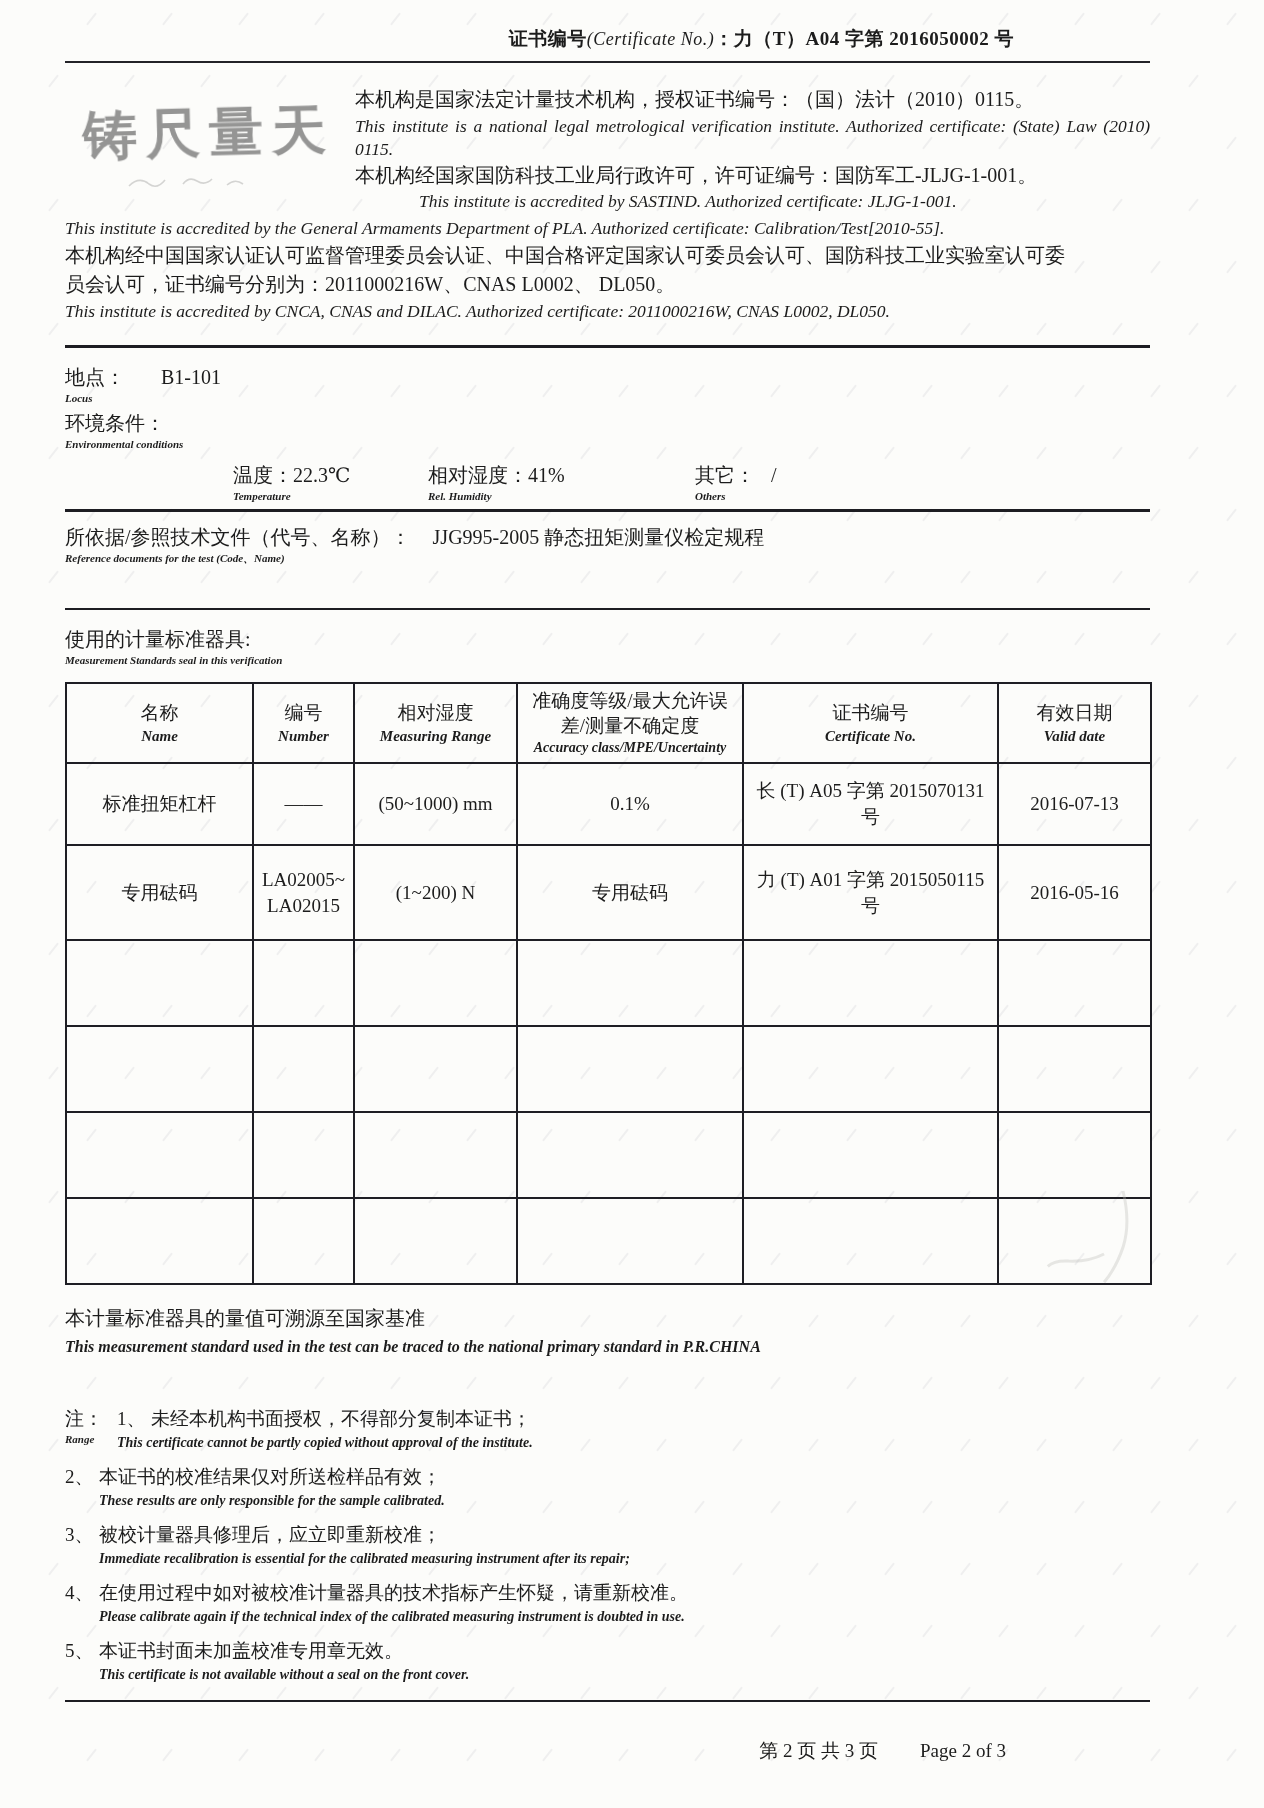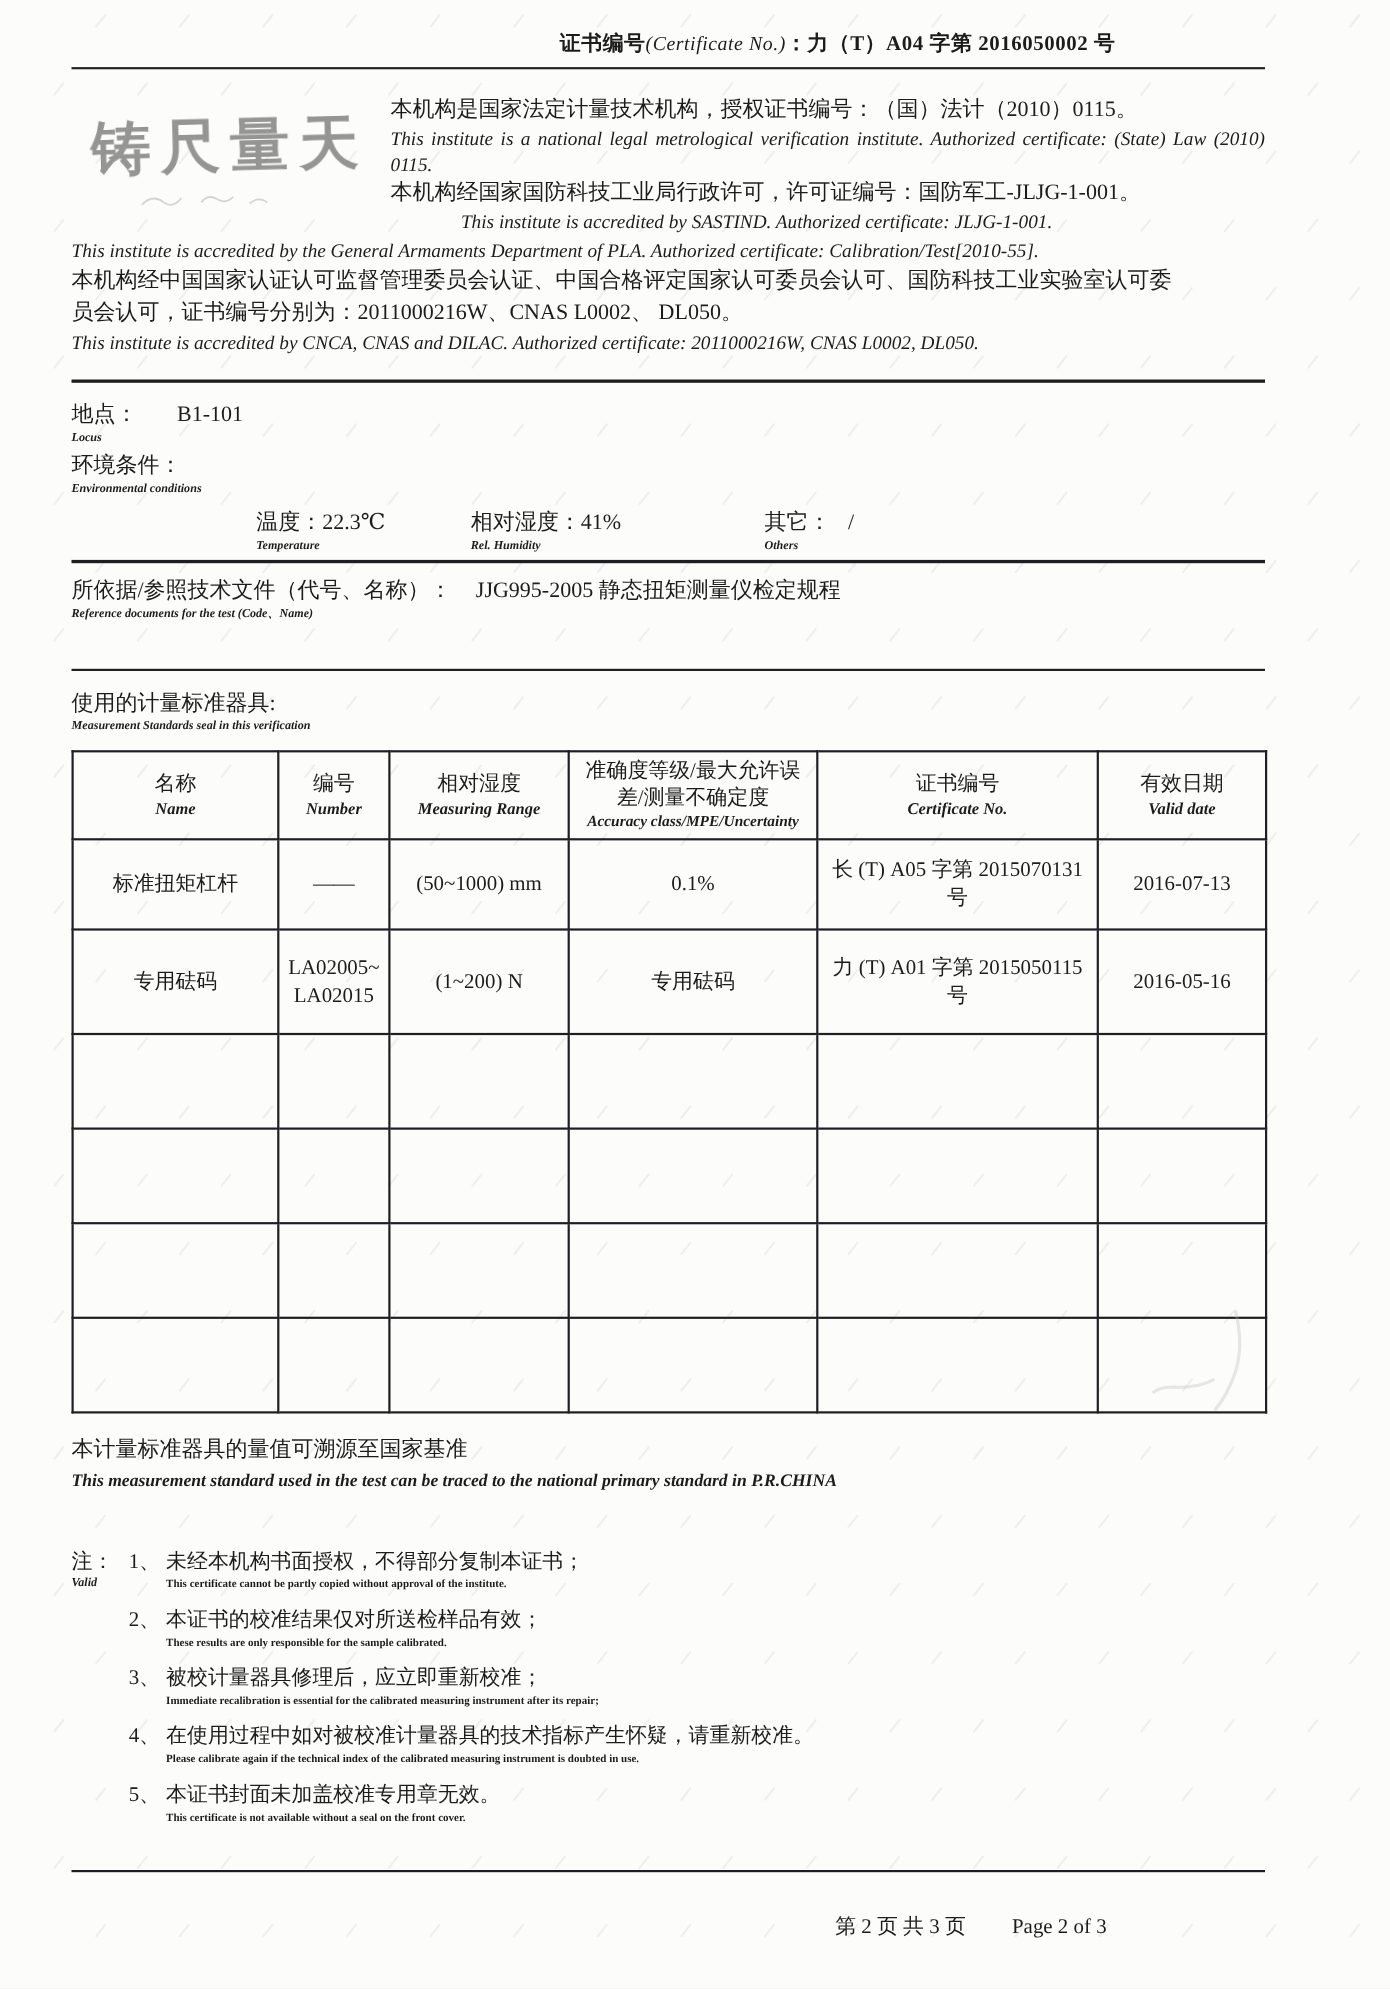--- a/index.html
+++ b/index.html
@@ -67,25 +67,25 @@
   .r1 { height:82px; } .r2 { height:95px; }
   .re { height:86px; }
 
   
   .trace { margin-top:20px; }
   .trace .en-lab { font-size:16px; margin-top:4px; }
 
   
   .notes { margin-top:48px; overflow:hidden; }
   .note-col { float:left; width:52px; }
-  .note-items { margin-left:52px; }
+  .note-items { }
   .note-item { margin-bottom:13px; }
   .note-zh { font-size:19px; }
   .note-num { display:inline-block; width:34px; }
-  .note-en { font-size:10px; font-weight:bold; margin-left:34px; margin-top:3px; }
+  .note-en { font-size:14px; font-style:italic; font-weight:bold; margin-left:34px; margin-top:3px; }
 
   
   .footer-rule { position:absolute; left:65px; right:114px; top:1700px; border-top:2.5px solid #1d1d22; }
   .footer { position:absolute; right:258px; top:1738px; font-size:19px; }
   .footer .en-part { margin-left:42px; }
 
   .scan-smudge { position:absolute; right:128px; top:1182px; opacity:.55; transform:rotate(8deg); z-index:1; }
 </style>
 </head>
 <body>
@@ -726,21 +726,21 @@
     </table>
 
     <div class="trace">
       <div class="line-zh">本计量标准器具的量值可溯源至国家基准</div>
       <div class="en-lab">This measurement standard used in the test can be traced to the national primary standard in P.R.CHINA</div>
     </div>
 
     <div class="notes">
       <div class="note-col">
         <div class="note-zh">注：</div>
-        <div class="en-lab">Valid</div>
+        <div class="en-lab">Range</div>
       </div>
       <div class="note-items">
         <div class="note-item">
           <div class="note-zh"><span class="note-num">1、</span><span>未经本机构书面授权，不得部分复制本证书；</span></div>
           <div class="note-en">This certificate cannot be partly copied without approval of the institute.</div>
         </div>
         <div class="note-item">
           <div class="note-zh"><span class="note-num">2、</span><span>本证书的校准结果仅对所送检样品有效；</span></div>
           <div class="note-en">These results are only responsible for the sample calibrated.</div>
         </div>

